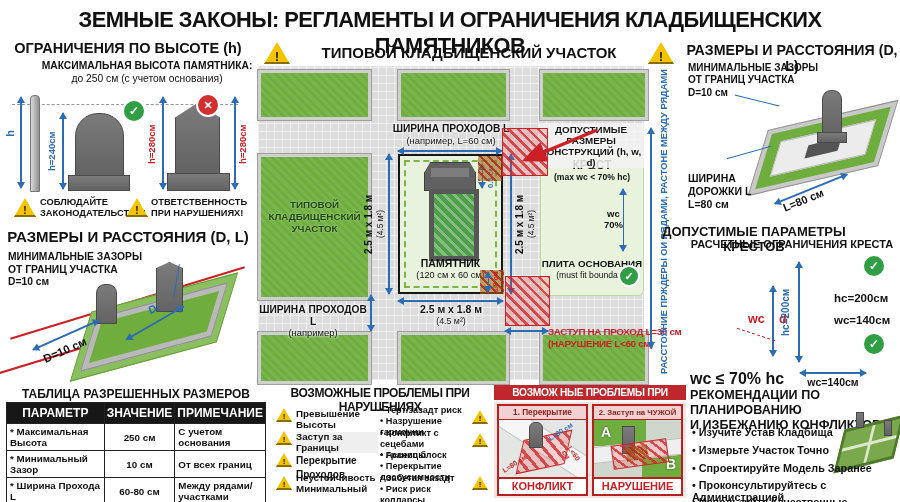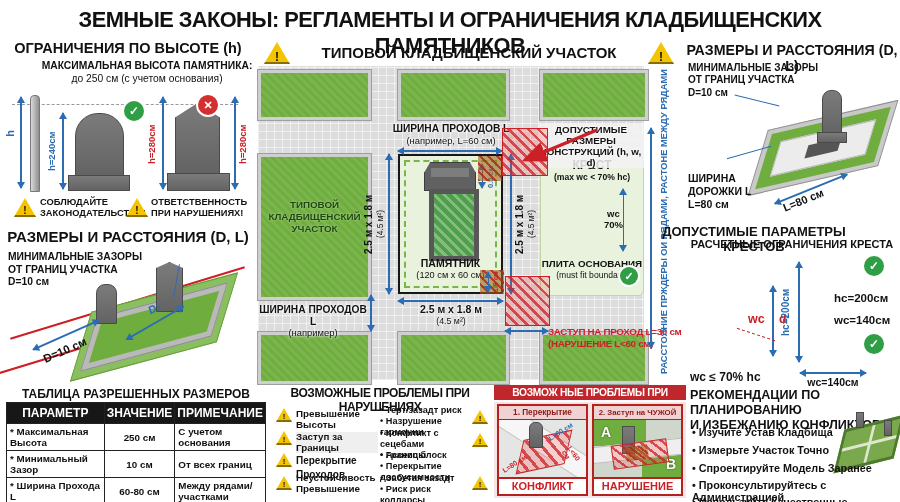--- a/index.html
+++ b/index.html
@@ -253,21 +253,21 @@
     </div>
 
   <div class="abs b c" style="left:648px;top:224px;width:212px;font-size:13px">ДОПУСТИМЫЕ ПАРАМЕТРЫ КРЕСТОВ</div>
   <div class="abs b c" style="left:686px;top:238px;width:212px;font-size:11px">РАСЧЕТНЫЕ ОГРАНИЧЕНИЯ КРЕСТА</div>
 
   <div class="ocross" style="left:700px;top:258px;width:58px;height:104px"></div>
   <div class="vdim redc" style="left:772px;top:286px;height:70px"></div>
   <div class="abs b redc" style="left:748px;top:312px;font-size:12.5px">wc</div>
   <div class="abs b redc" style="left:779px;top:312px;font-size:12.5px">d</div>
   <div class="abs" style="left:736px;top:334px;width:40px;border-top:1.5px dashed #cc2026;transform:rotate(18deg)"></div>
-  <div class="abs b" style="left:690px;top:370px;font-size:12px">wc ≤ 70% hc</div>
+  <div class="abs b" style="left:690px;top:370px;font-size:16px">wc ≤ 70% hc</div>
 
   <div class="ocross big" style="left:806px;top:250px;width:54px;height:122px"></div>
   <div class="vdim" style="left:798px;top:262px;height:100px"></div>
   <div class="vlab blue" style="left:781px;top:262px;height:100px;font-size:10px">hc=200см</div>
   <div class="okc" style="left:864px;top:256px;width:20px;height:20px;font-size:12px">
     <span>✓</span>
     </div>
   <div class="abs b" style="left:834px;top:292px;font-size:11.5px">hc=200см</div>
   <div class="abs b" style="left:834px;top:314px;font-size:11.5px">wc=140см</div>
   <div class="okc" style="left:864px;top:334px;width:20px;height:20px;font-size:12px">
@@ -345,21 +345,21 @@
   <div class="abs b" style="left:380px;top:450px;width:106px;font-size:9.2px;line-height:10.8px">
     <div><span>•</span> <span>Ассесс блоск</span></div>
     <div><span>•</span> <span>Перекрытие доссусимности</span></div>
     </div>
 
   <div class="warn" style="left:276px;top:476px;width:16px;height:14px">
       <span style="font-size:8px">!</span>
     </div>
   <div class="abs b" style="left:296px;top:473px;width:82px;font-size:9.8px;line-height:10.5px">
     <div>Неустойчивость</div>
-      <div>Превышение</div>
+      <div>Минимальный</div>
     </div>
   <div class="abs b" style="left:380px;top:473px;width:92px;font-size:9.2px;line-height:10.8px">
     <div><span>•</span> <span>Забетая зазадт</span></div>
     <div><span>•</span> <span>Риск риск колларсы</span></div>
     </div>
   <div class="warn" style="left:472px;top:476px;width:16px;height:14px">
       <span style="font-size:8px">!</span>
     </div>
 
   <div class="abs b c" style="left:494px;top:385px;width:192px;height:15px;background:#c0272d;color:#fff;font-size:10.2px;line-height:15px;letter-spacing:-0.3px">ВОЗМОЖ НЫЕ ПРОБЛЕМЫ ПРИ НАРУШЕНИХ</div>

